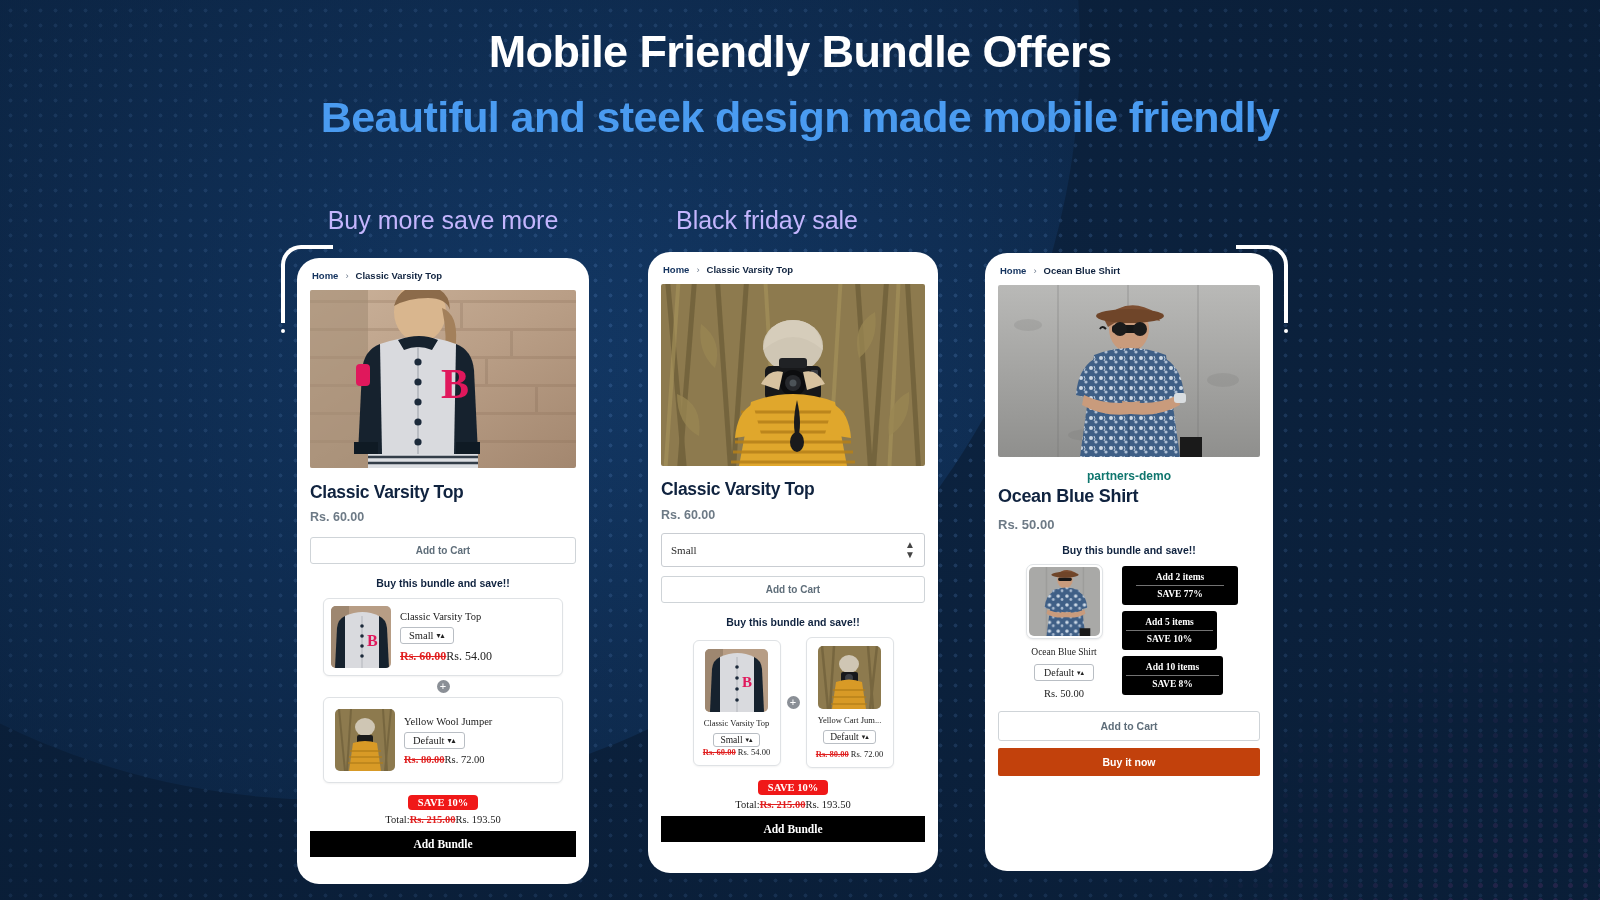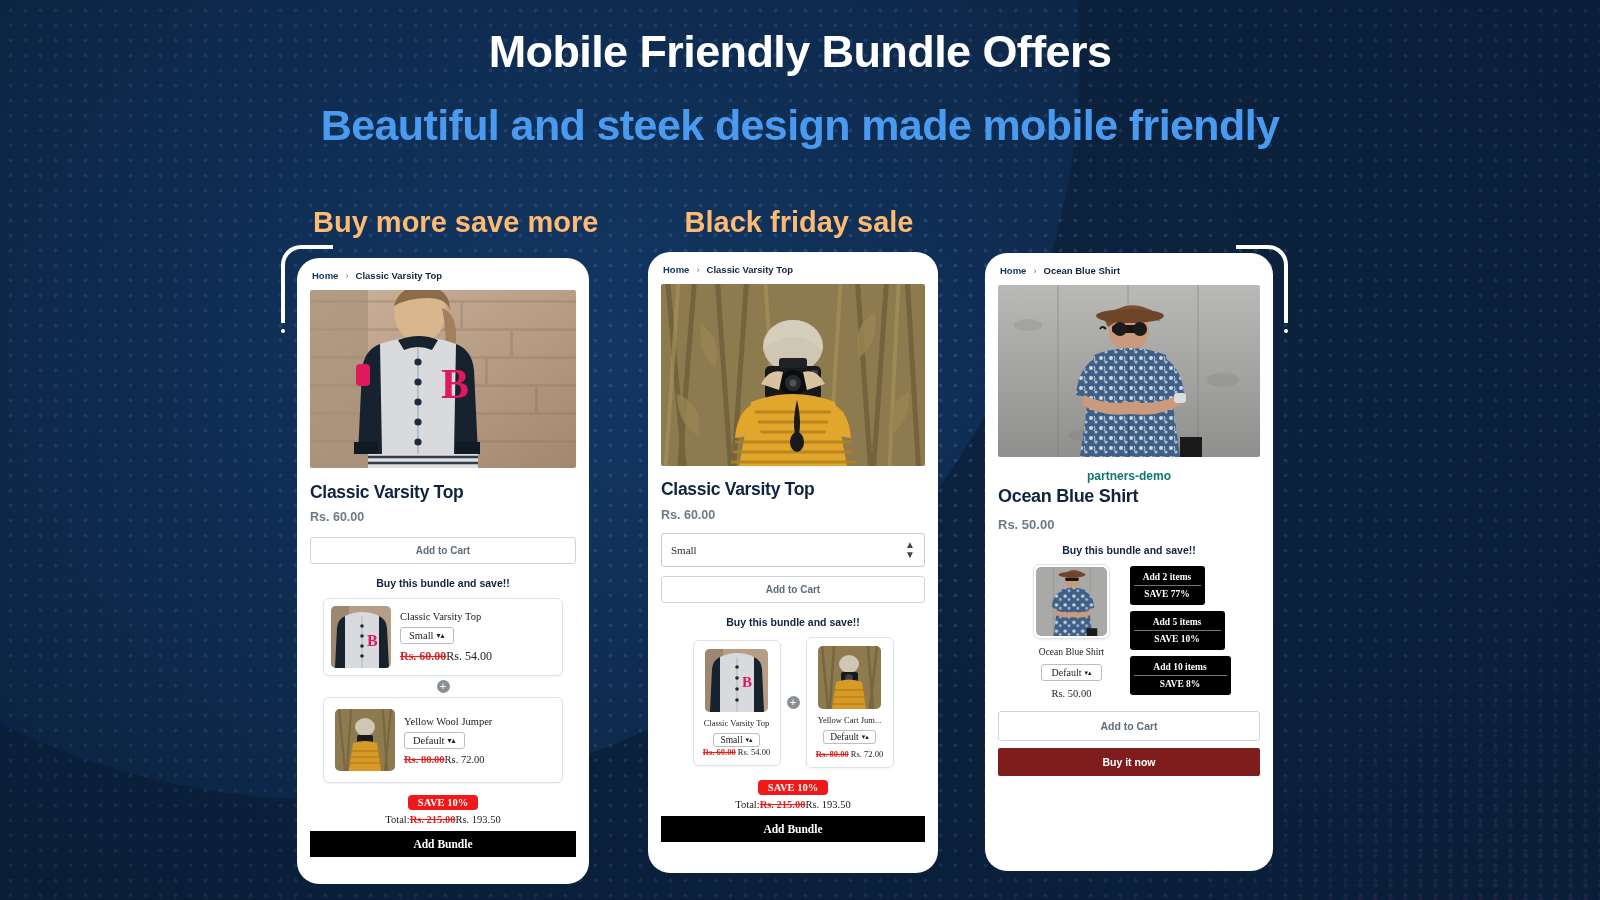--- a/index.html
+++ b/index.html
@@ -61,34 +61,34 @@
   
   .heads { position: absolute; left: 0; right: 0; top: 28px; text-align: center; z-index: 4; }
   .h-main {
     color: #ffffff;
     font-size: 45px;
     font-weight: 700;
     letter-spacing: -0.6px;
     line-height: 1.05;
   }
   .h-sub {
-    margin-top: 28px;
+    margin-top: 20px;
     color: #4a9bf0;
     font-size: 43px;
     font-weight: 700;
     letter-spacing: -0.6px;
     line-height: 1.05;
   }
 
   
   .sec-title {
     position: absolute;
-    color: #fdba74;
-    font-size: 29px;
-    font-weight: 700;
+    color: #c4b5fd;
+    font-size: 25px;
+    font-weight: 400;
     text-align: center;
     z-index: 4;
     white-space: nowrap;
     top: 206px;
   }
 
   
   .bracket {
     position: absolute;
     z-index: 3;
@@ -190,21 +190,21 @@
     width: 100%;
     background: #000000;
     color: #ffffff;
     text-align: center;
     font-family: "Liberation Serif", serif;
     font-weight: 700;
   }
 
   .btn-buynow {
     width: 100%;
-    background: #7f1d1d;
+    background: #c2410c;
     color: #ffffff;
     text-align: center;
     font-family: "Liberation Sans", sans-serif;
     font-weight: 700;
     border-radius: 2px;
   }
 
   .bundle-head {
     text-align: center;
     font-family: "Liberation Sans", sans-serif;
@@ -279,21 +279,21 @@
   <div class="bg-dots"></div>
   <div class="bg-dots-purple"></div>
   <div class="bg-vignette"></div>
 
   <div class="heads">
     <div class="h-main">Mobile Friendly Bundle Offers</div>
     <div class="h-sub">Beautiful and steek design made mobile friendly</div>
   </div>
 
   <div class="sec-title" style="left:313px;width:260px;">Buy more save more</div>
-  <div class="sec-title" style="left:671px;width:256px;">Black friday sale</div>
+  <div class="sec-title" style="left:639px;width:256px;">Black friday sale</div>
 
   <div class="bracket left">
       <span class="dot"></span>
     </div>
   <div class="bracket right">
       <span class="dot"></span>
     </div>
 
   <div class="phone" style="left:297px;top:258px;width:292px;height:626px;">
     <div class="inner">
@@ -688,21 +688,21 @@
           </div>
           <div class="b-name" style="font-size:9.5px;margin-top:8px;">Ocean Blue Shirt</div>
           <div class="mini-sel" style="margin-top:7px;padding:2px 9px;font-size:10px;">
             <span>Default</span>
             <span style="font-size:7px;">▾▴</span>
           </div>
           <div class="b-new" style="margin-top:7px;font-size:10.5px;">Rs. 50.00</div>
         </div>
 
         <div style="display:flex;flex-direction:column;gap:6px;padding-top:2px;">
-          <div class="tier" style="width:75px;padding:6px 4px;font-size:9.5px;">
+          <div class="tier" style="width:116px;padding:6px 14px;font-size:9.5px;">
             <div class="top">Add 2 items</div>
             <div class="bot">SAVE 77%</div>
           </div>
           <div class="tier" style="width:95px;padding:6px 4px;font-size:9.5px;">
             <div class="top">Add 5 items</div>
             <div class="bot">SAVE 10%</div>
           </div>
           <div class="tier" style="width:101px;padding:6px 4px;font-size:9.5px;">
             <div class="top">Add 10 items</div>
             <div class="bot">SAVE 8%</div>

